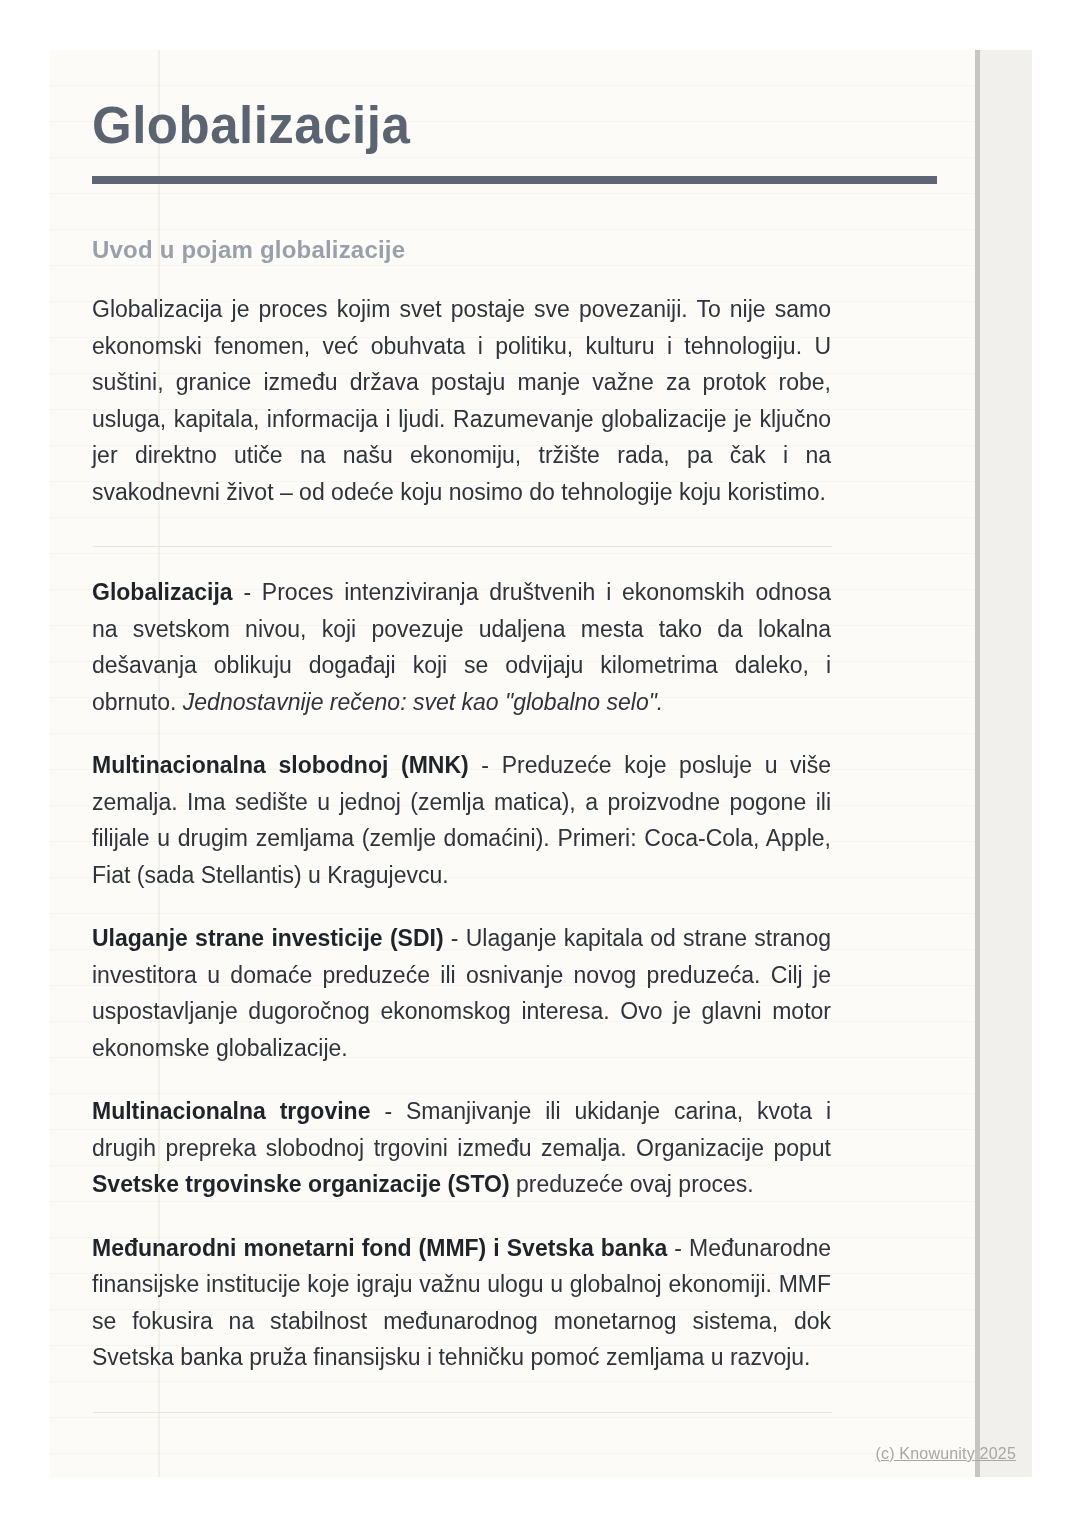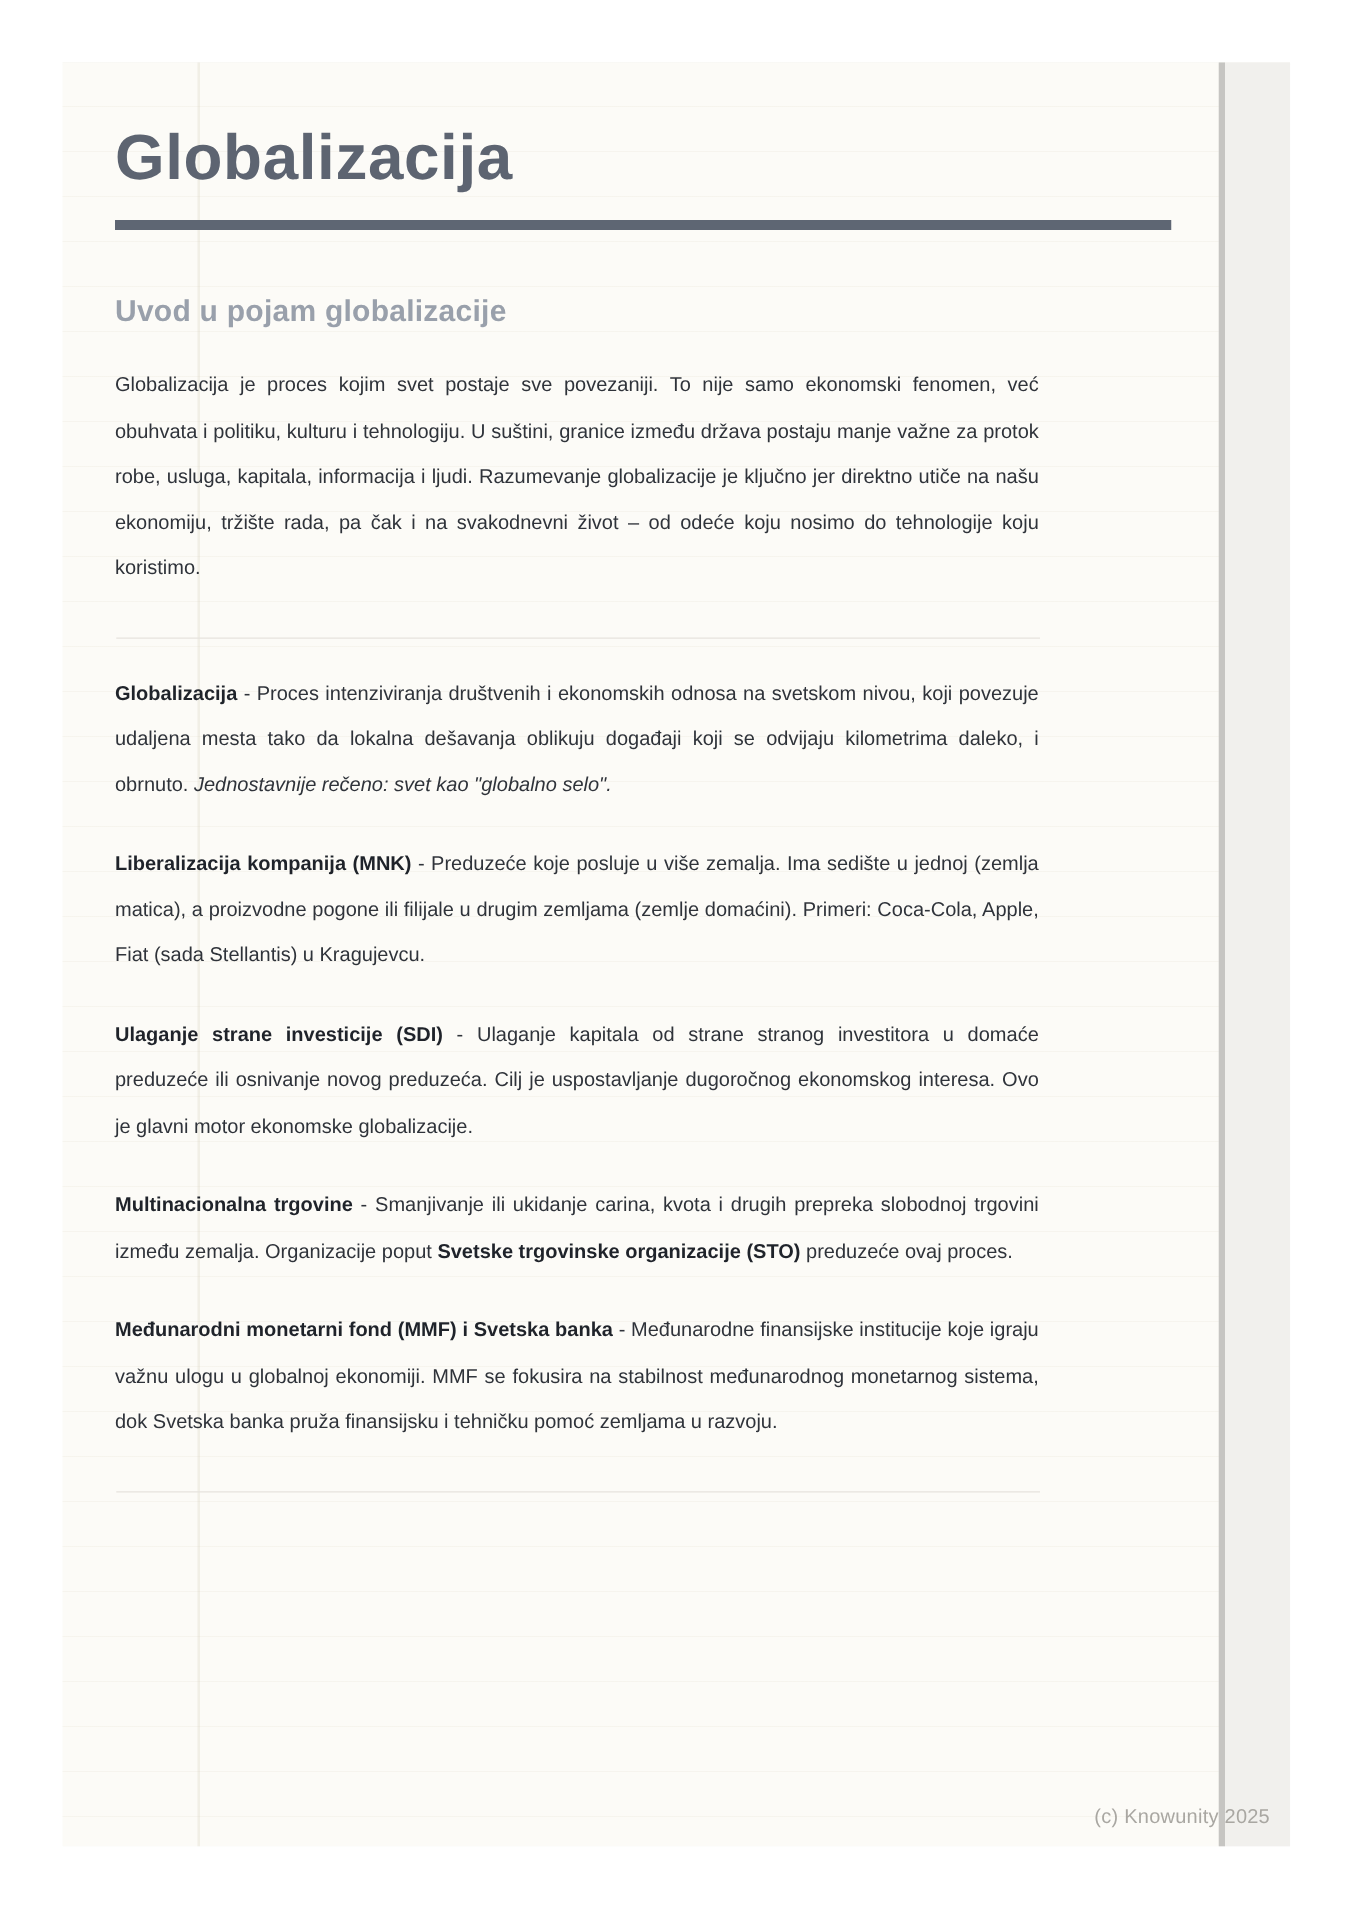--- a/index.html
+++ b/index.html
@@ -75,21 +75,21 @@
     margin: 52px 0 0 0;
     font-size: 24px;
     line-height: 1.2;
     font-weight: 700;
     color: #99a0ab;
     letter-spacing: 0.2px;
   }
   #sections p {
     width: 739px;
     margin: 27px 0 0 0;
-    font-size: 16px;
+    font-size: 23px;
     line-height: 36.5px;
     color: #2f333a;
     text-align: justify;
   }
   #sections p b {
     font-weight: 700;
     color: #1f232a;
   }
   #sections p i {
     font-style: italic;
@@ -100,38 +100,39 @@
     background: #e6e4de;
     margin: 36px 0 0 1px;
   }
   .footer {
     position: absolute;
     right: 16px;
     bottom: 14px;
     font-size: 16px;
     color: #a9a7a2;
     letter-spacing: 0.2px;
+    text-decoration: underline;
   }
 </style>
 </head>
 <body>
 
 <div class="canvas">
   <div class="page">
     <div class="margin-line"></div>
     <div class="edge-strip"></div>
     <div class="content">
       <h1 class="doc-title">Globalizacija</h1>
       <div class="title-rule"></div>
       <div id="sections">
           <h2>Uvod u pojam globalizacije</h2>
           <p><span>Globalizacija je proces kojim svet postaje sve povezaniji. To nije samo ekonomski fenomen, već obuhvata i politiku, kulturu i tehnologiju. U suštini, granice između država postaju manje važne za protok robe, usluga, kapitala, informacija i ljudi. Razumevanje globalizacije je ključno jer direktno utiče na našu ekonomiju, tržište rada, pa čak i na svakodnevni život – od odeće koju nosimo do tehnologije koju koristimo.</span></p>
           <div class="divider"></div>
           <p><b>Globalizacija</b><span> - Proces intenziviranja društvenih i ekonomskih odnosa na svetskom nivou, koji povezuje udaljena mesta tako da lokalna dešavanja oblikuju događaji koji se odvijaju kilometrima daleko, i obrnuto. </span><i>Jednostavnije rečeno: svet kao "globalno selo".</i></p>
-          <p><b>Liberalizacija kompanija (MNK)</b><span> - Preduzeće koje posluje u više zemalja. Ima sedište u jednoj (zemlja matica), a proizvodne pogone ili filijale u drugim zemljama (zemlje domaćini). Primeri: Coca-Cola, Apple, Fiat (sada Stellantis) u Kragujevcu.</span></p>
+          <p><b>Multinacionalna slobodnoj (MNK)</b><span> - Preduzeće koje posluje u više zemalja. Ima sedište u jednoj (zemlja matica), a proizvodne pogone ili filijale u drugim zemljama (zemlje domaćini). Primeri: Coca-Cola, Apple, Fiat (sada Stellantis) u Kragujevcu.</span></p>
           <p><b>Ulaganje strane investicije (SDI)</b><span> - Ulaganje kapitala od strane stranog investitora u domaće preduzeće ili osnivanje novog preduzeća. Cilj je uspostavljanje dugoročnog ekonomskog interesa. Ovo je glavni motor ekonomske globalizacije.</span></p>
           <p><b>Multinacionalna trgovine</b><span> - Smanjivanje ili ukidanje carina, kvota i drugih prepreka slobodnoj trgovini između zemalja. Organizacije poput </span><b>Svetske trgovinske organizacije (STO)</b><span> preduzeće ovaj proces.</span></p>
           <p><b>Međunarodni monetarni fond (MMF) i Svetska banka</b><span> - Međunarodne finansijske institucije koje igraju važnu ulogu u globalnoj ekonomiji. MMF se fokusira na stabilnost međunarodnog monetarnog sistema, dok Svetska banka pruža finansijsku i tehničku pomoć zemljama u razvoju.</span></p>
           <div class="divider"></div>
         </div>
     </div>
     <div class="footer">(c) Knowunity 2025</div>
   </div>
 </div>
 

